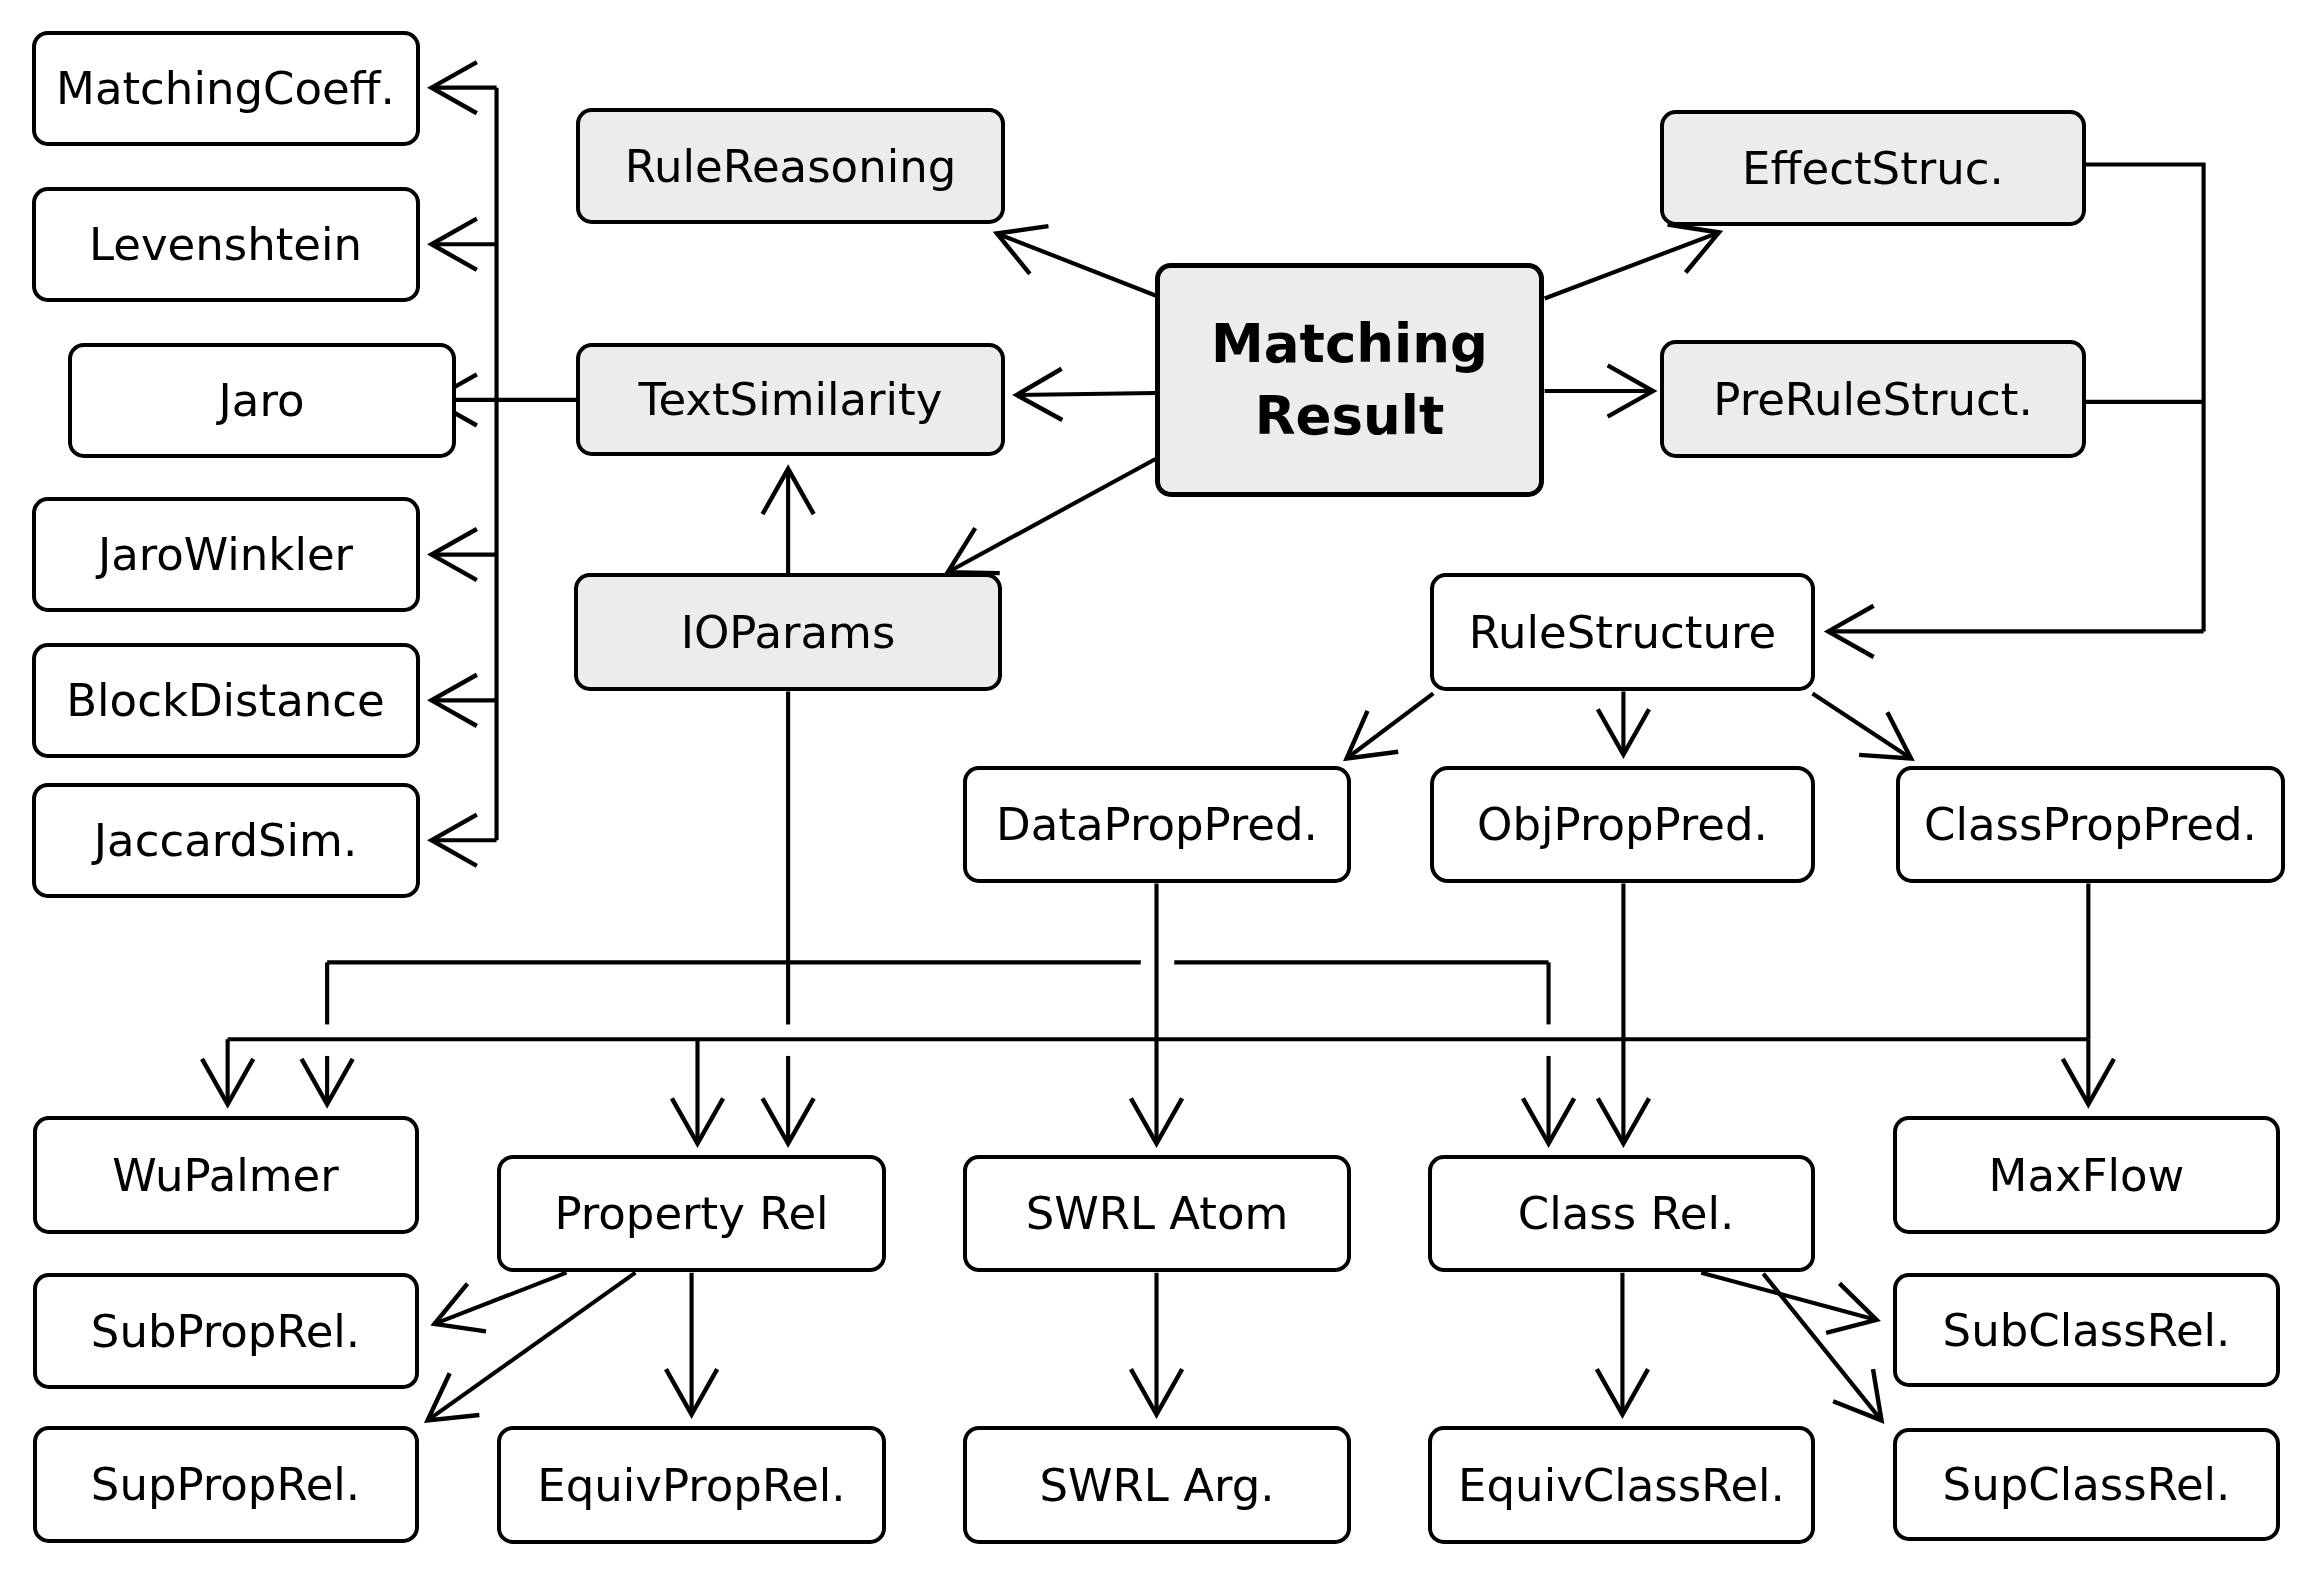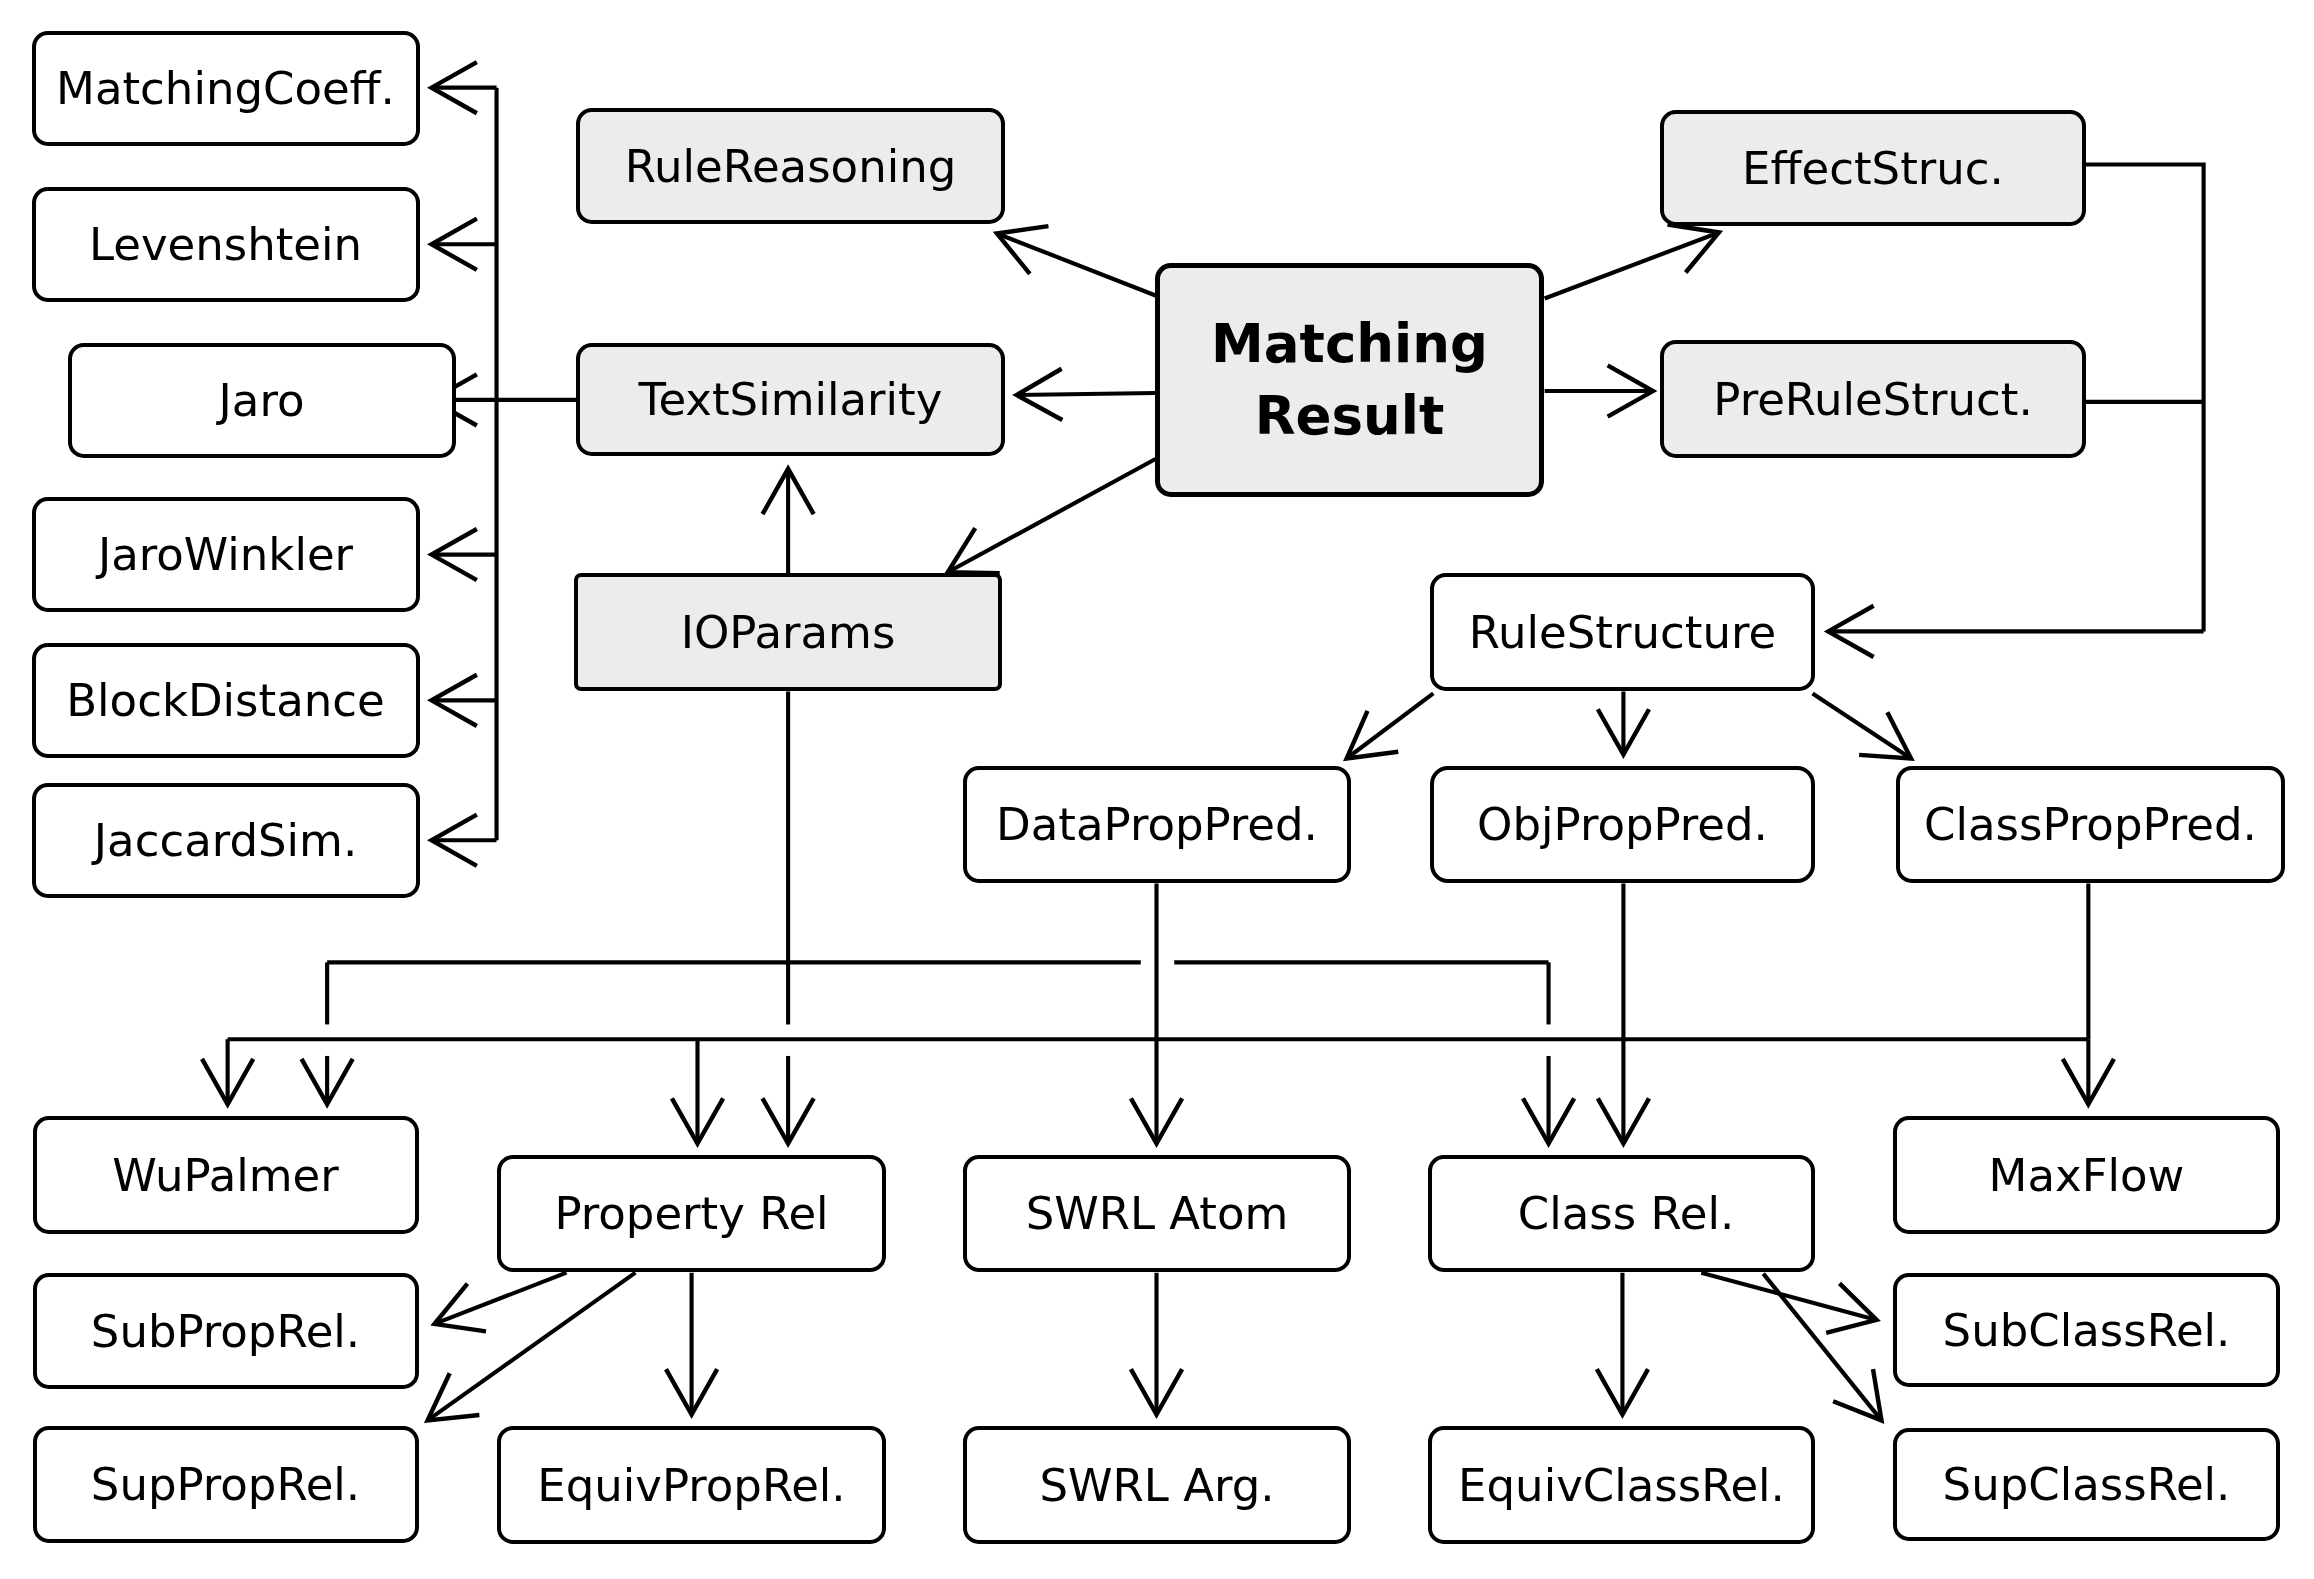--- a/index.html
+++ b/index.html
@@ -30,21 +30,21 @@
   }
   
   .n-matching-coeff {left:31.5px;  top:30.5px;   width:388px;height:115px;}
   .n-levenshtein    {left:31.5px;  top:187px;  width:388px;height:115px;}
   .n-jaro           {left:31.5px;  top:343px;  width:388px;height:115px;margin-left:36px;}
   .n-jaro-winkler   {left:31.5px;  top:497px;  width:388px;height:115px;}
   .n-block-distance {left:31.5px;  top:643px;  width:388px;height:115px;}
   .n-jaccard-sim    {left:31.5px;  top:783px;  width:388px;height:115px;}
   .n-rule-reasoning {left:576px; top:108px;  width:429px;height:116px;}
   .n-text-similarity{left:576px; top:343px;  width:429px;height:113px;}
-  .n-io-params      {left:574px; top:573px;  width:428px;height:118px;border-radius:7px;}
+  .n-io-params      {left:574px; top:573px;  width:428px;height:118px;}
   .n-matching-result{left:1155px;top:263px;  width:389px;height:234px;}
   .n-effect-struc   {left:1660px;top:110px;  width:426px;height:116px;}
   .n-pre-rule-struct{left:1660px;top:340px;  width:426px;height:118px;}
   .n-rule-structure {left:1430px;top:573px;  width:385px;height:118px;}
   .n-data-prop-pred {left:963px; top:766px;  width:388px;height:117px;}
   .n-obj-prop-pred  {left:1430px;top:766px;  width:385px;height:117px;border-radius:18px;}
   .n-class-prop-pred{left:1896px;top:766px;  width:389px;height:117px;}
   .n-wu-palmer      {left:32.5px;  top:1116px; width:386px;height:118px;}
   .n-property-rel   {left:497px; top:1155px; width:389px;height:117px;}
   .n-swrl-atom      {left:963px; top:1155px; width:388px;height:117px;}

